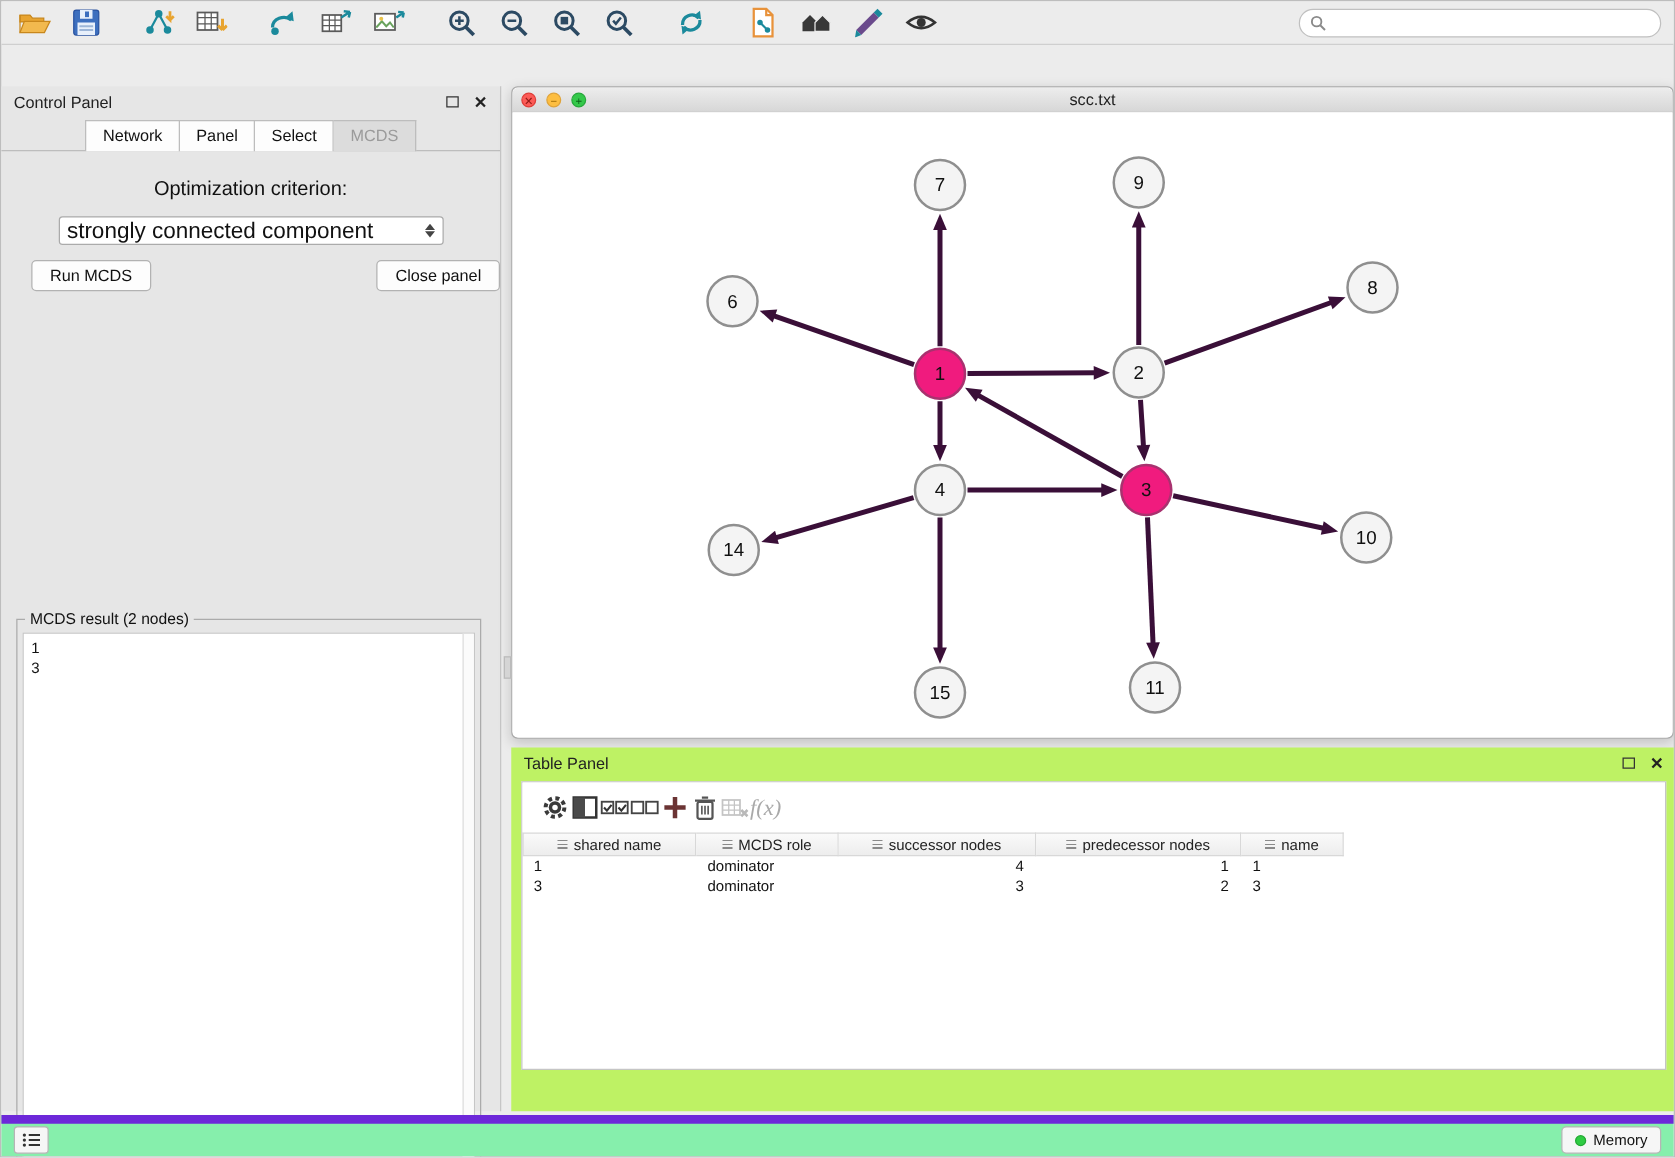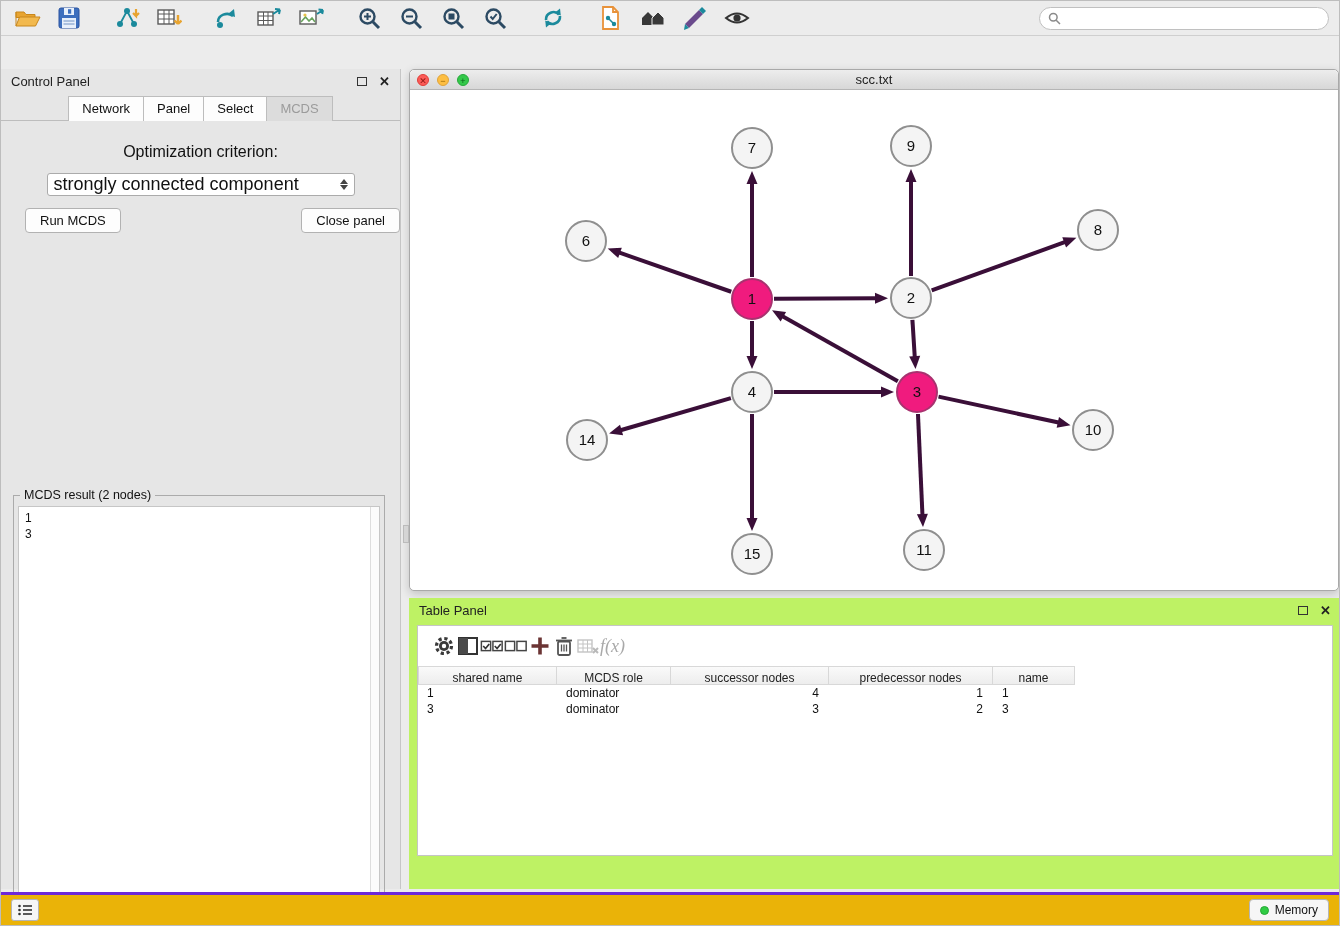--- a/index.html
+++ b/index.html
@@ -64,35 +64,35 @@
   .grip-h { position:absolute; left:860px; top:588px; width:18px; height:6px; background:#d5d5d5; border:1px solid #bbb; }
 
   
   .table-panel { position:absolute; left:408px; top:535px; width:932px; height:291px; background:#bef264; }
   .tp-content { position:absolute; left:8px; right:8px; top:27px; height:231px; background:#fff; border:1px solid #c5c5c5; }
   .tp-toolbar { height:40px; display:flex; align-items:center; padding:0 14px; background:#fff; }
   .tp-toolbar .tbicon { width:24px; height:24px; }
   .fx { font-family:"Liberation Serif", serif; font-style:italic; font-size:18px; color:#a9a9a9; }
   .thead { display:flex; }
   .thcell { height:19px; background:linear-gradient(#fafafa,#ededed); border:1px solid #d8d8d8; border-left:none;
-            display:flex; align-items:center; justify-content:center; gap:5px; font-size:12px; color:#222;flex-direction:column; }
+            display:flex; align-items:center; justify-content:center; gap:5px; font-size:12px; color:#222; }
   .thcell:first-child { border-left:1px solid #d8d8d8; }
   .sorticon { width:8px; height:8px; background:repeating-linear-gradient(#8a8a8a 0 1px, transparent 1px 3px); }
   .trow { display:flex; height:16px; }
   .tcell { font-size:12px; color:#111; line-height:16px; overflow:hidden; }
   .a-left { text-align:left; padding-left:9px; }
   .a-right { text-align:right; padding-right:10px; }
   .col0{width:139px}.col1{width:114px}.col2{width:158px}.col3{width:164px}.col4{width:82px}
   .tp-tabs { position:absolute; left:0; right:0; bottom:5px; display:flex; justify-content:center; }
   .btab { border:1px solid #b9b9b9; background:#fdfdfd; padding:3px 12px 4px; font-size:12.5px; font-weight:bold; color:#111; }
   .btab + .btab { border-left:none; }
   .btab.active { background:#d9d9d9; color:#9e9e9e; }
 
   
-  .statusbar { position:absolute; left:0; right:0; bottom:0; height:33px; border-top:3px solid #6d28d9; background:#eab308;
+  .statusbar { position:absolute; left:0; right:0; bottom:0; height:33px; border-top:7px solid #6d28d9; background:#86efac;
                display:flex; align-items:center; padding:0 10px; }
   .status-left-btn { width:28px; height:22px; border:1px solid #b5b5b5; border-radius:3px; background:#f6f6f6;
                      display:flex; align-items:center; justify-content:center; }
   .memory-btn { margin-left:auto; height:22px; border:1px solid #b5b5b5; border-radius:4px; background:#f6f6f6;
                 display:flex; align-items:center; gap:6px; padding:0 10px; font-size:12px; color:#111; }
   .memdot { width:9px; height:9px; border-radius:50%; background:#2fcc43; border:1px solid #25a835; }
 </style>
 </head>
 <body>
 

